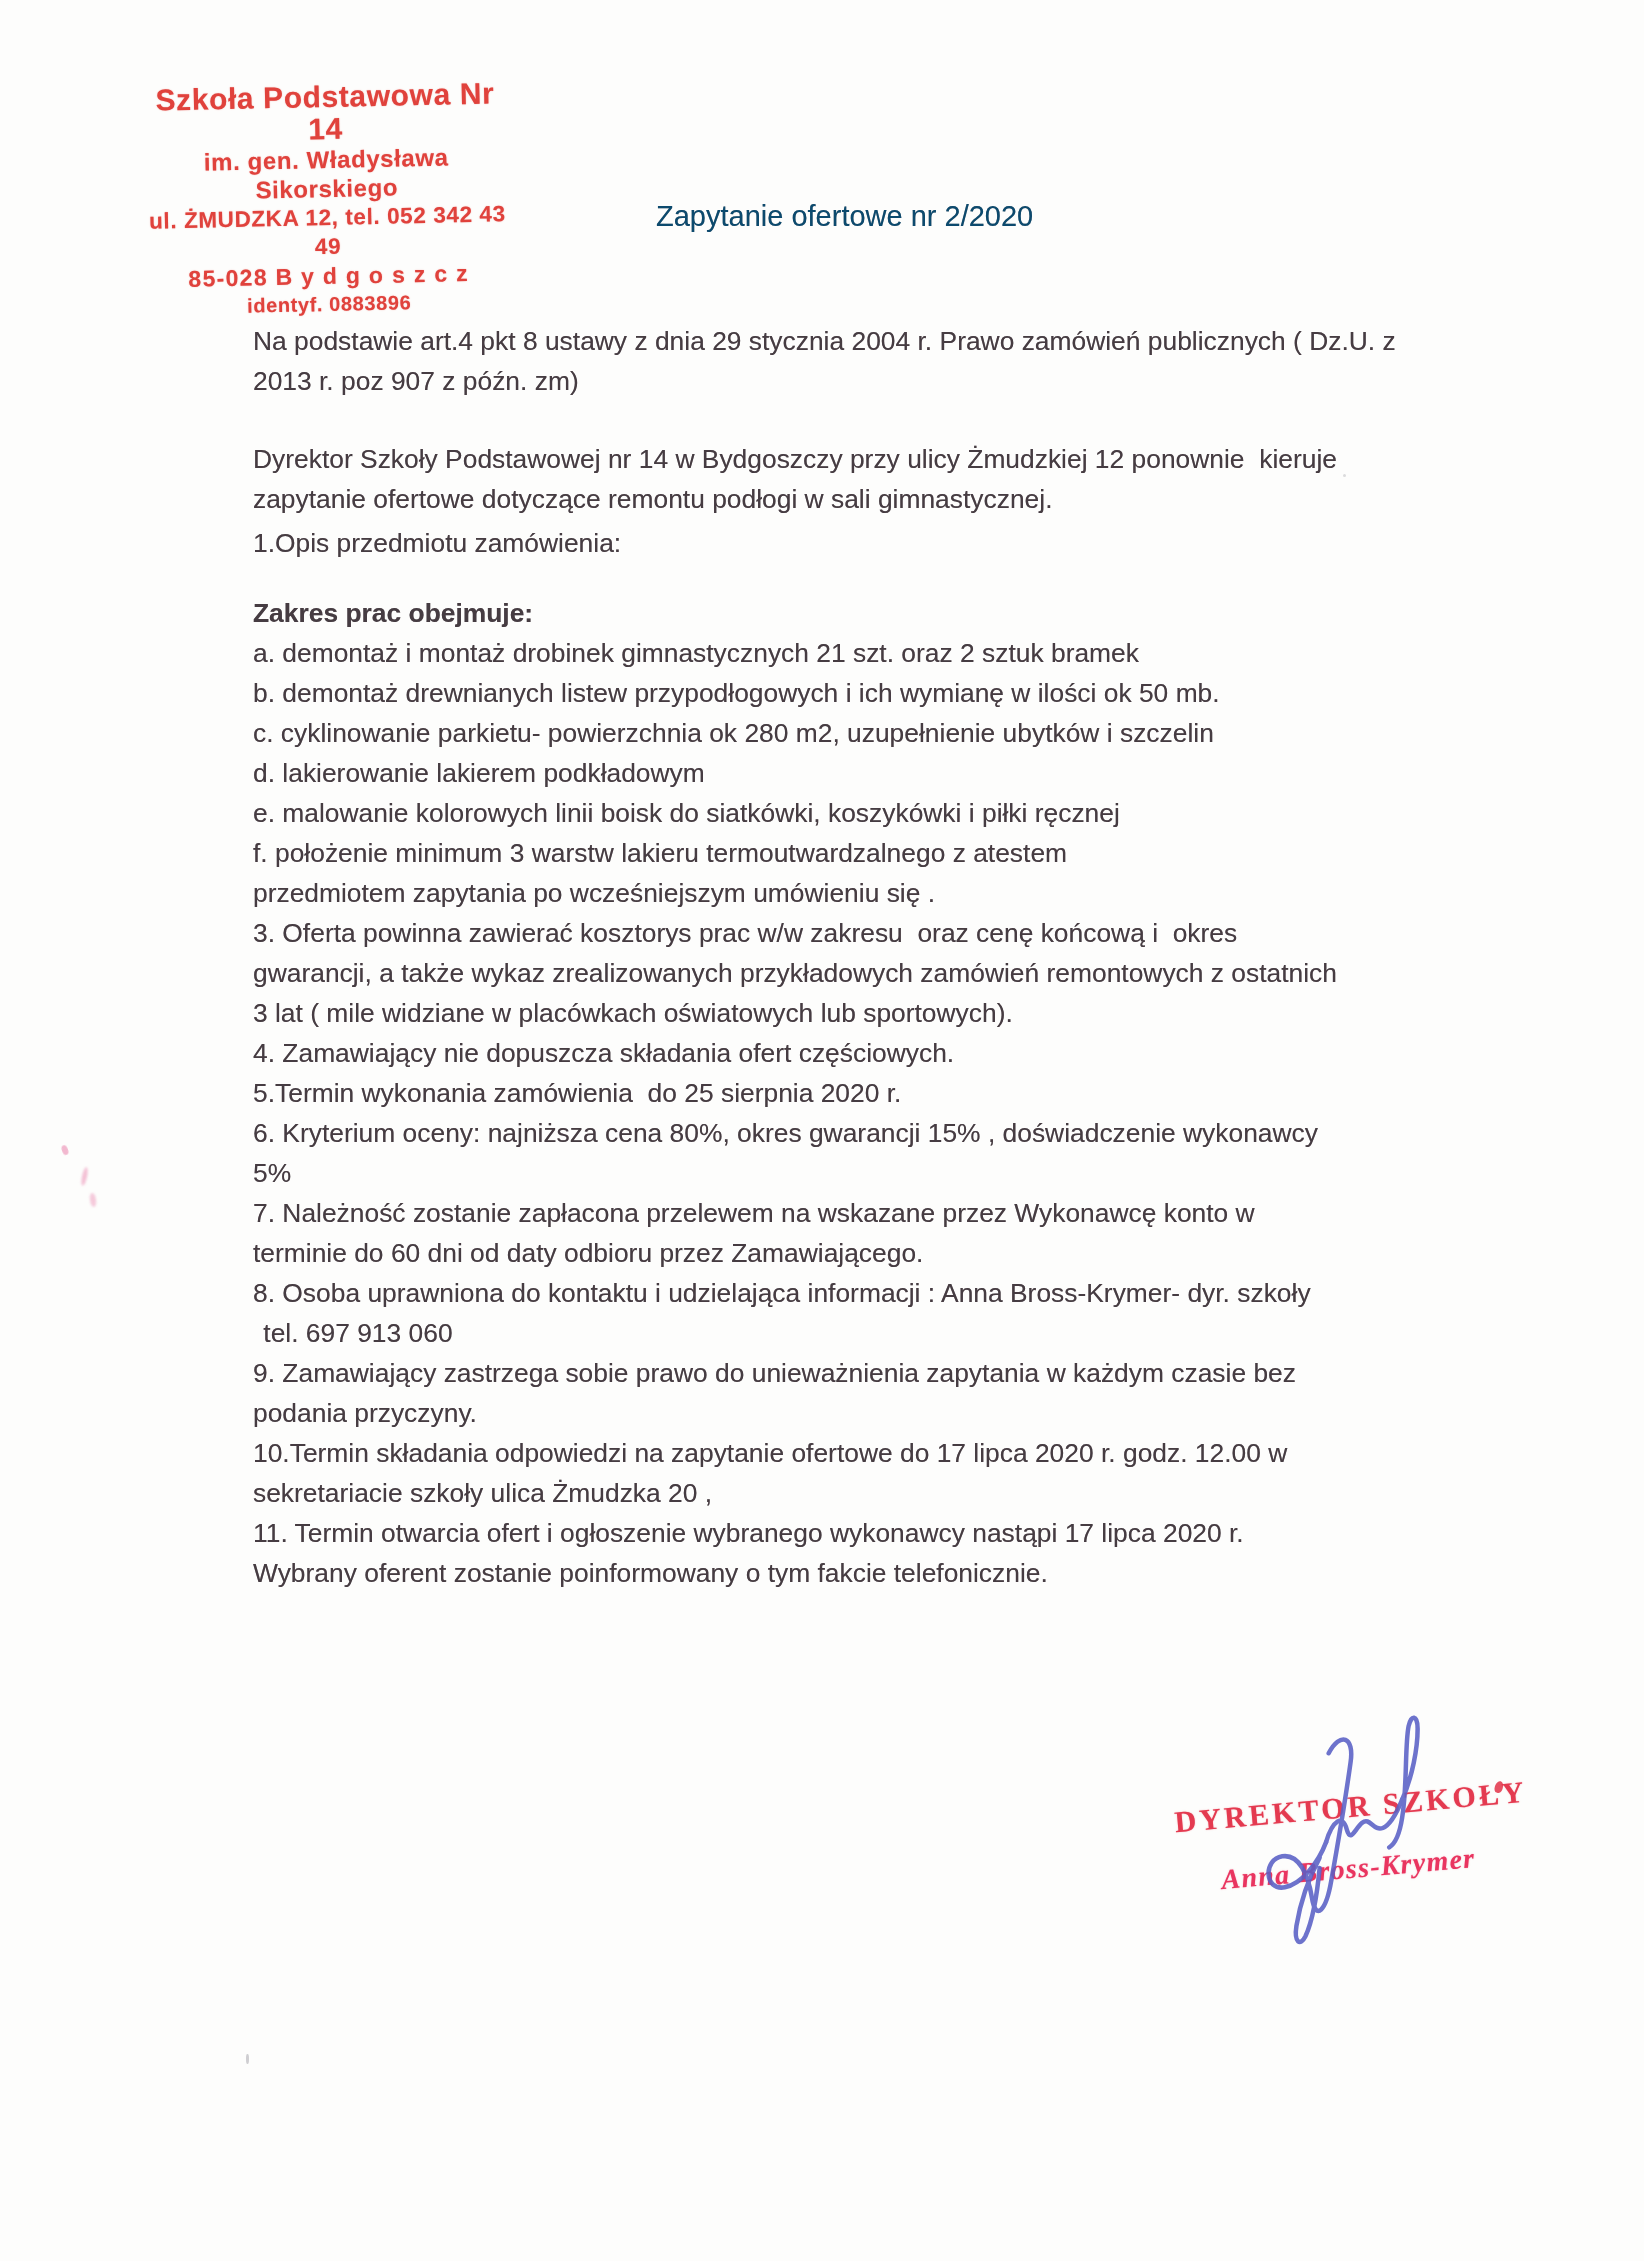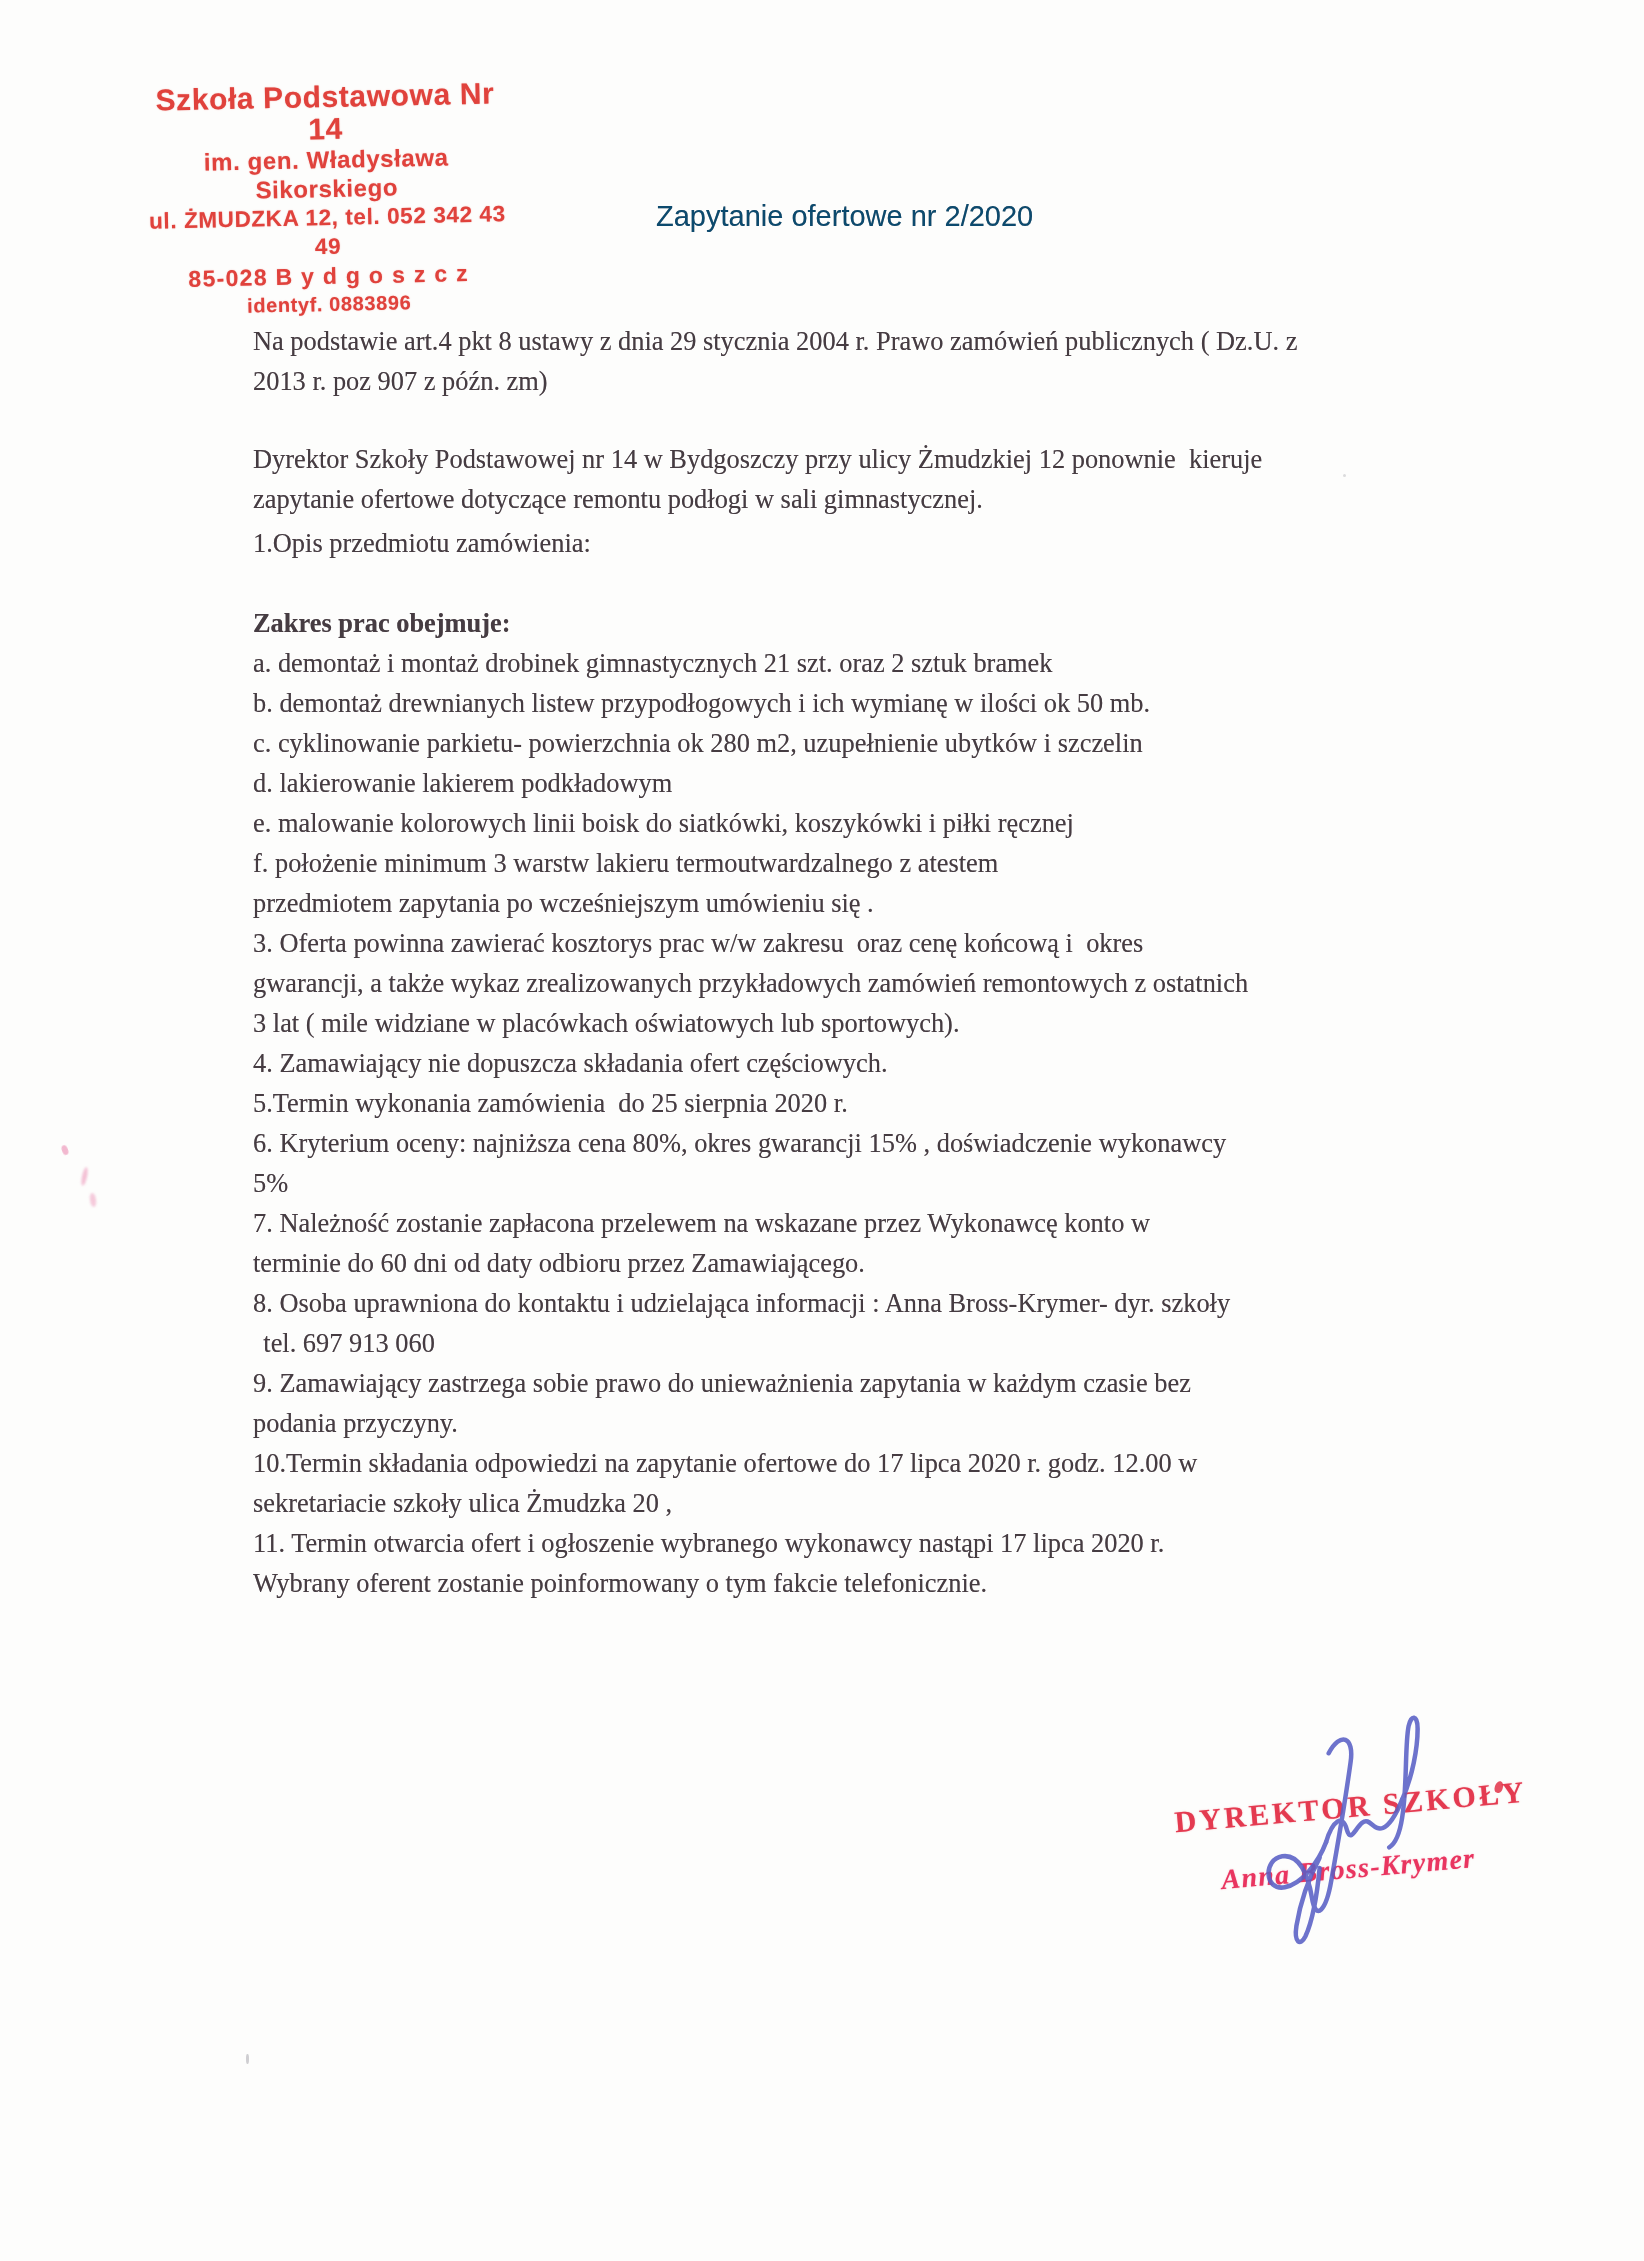--- a/index.html
+++ b/index.html
@@ -35,25 +35,25 @@
     text-shadow:0 0 0.6px rgba(70,60,66,.5);
   }
 
   
   .body-block{
     position:absolute;left:253px;top:321px;width:1263px;
     color:#463c42;
     font-size:26.4px;
     text-shadow:0 0 0.6px rgba(70,60,66,.5);
   }
-  .doc-line{height:40px;line-height:40px;white-space:pre;font-family:Liberation Serif, serif;}
+  .doc-line{height:40px;line-height:40px;white-space:pre;}
   .doc-line.bold{font-weight:700;}
   .g-xl{margin-top:38px;}   
   .g-m{margin-top:4px;}     
-  .g-l{margin-top:40px;}     
+  .g-l{margin-top:30px;}     
   .g-l2{}    
   .indent{padding-left:10.3px;}
 
   
   .director-stamp{
     position:absolute;left:1174px;top:1790px;
     font-family:"Liberation Serif", serif;
     font-size:30px;font-weight:700;letter-spacing:3.2px;
     color:#e43a50;
     transform:rotate(-5deg);

